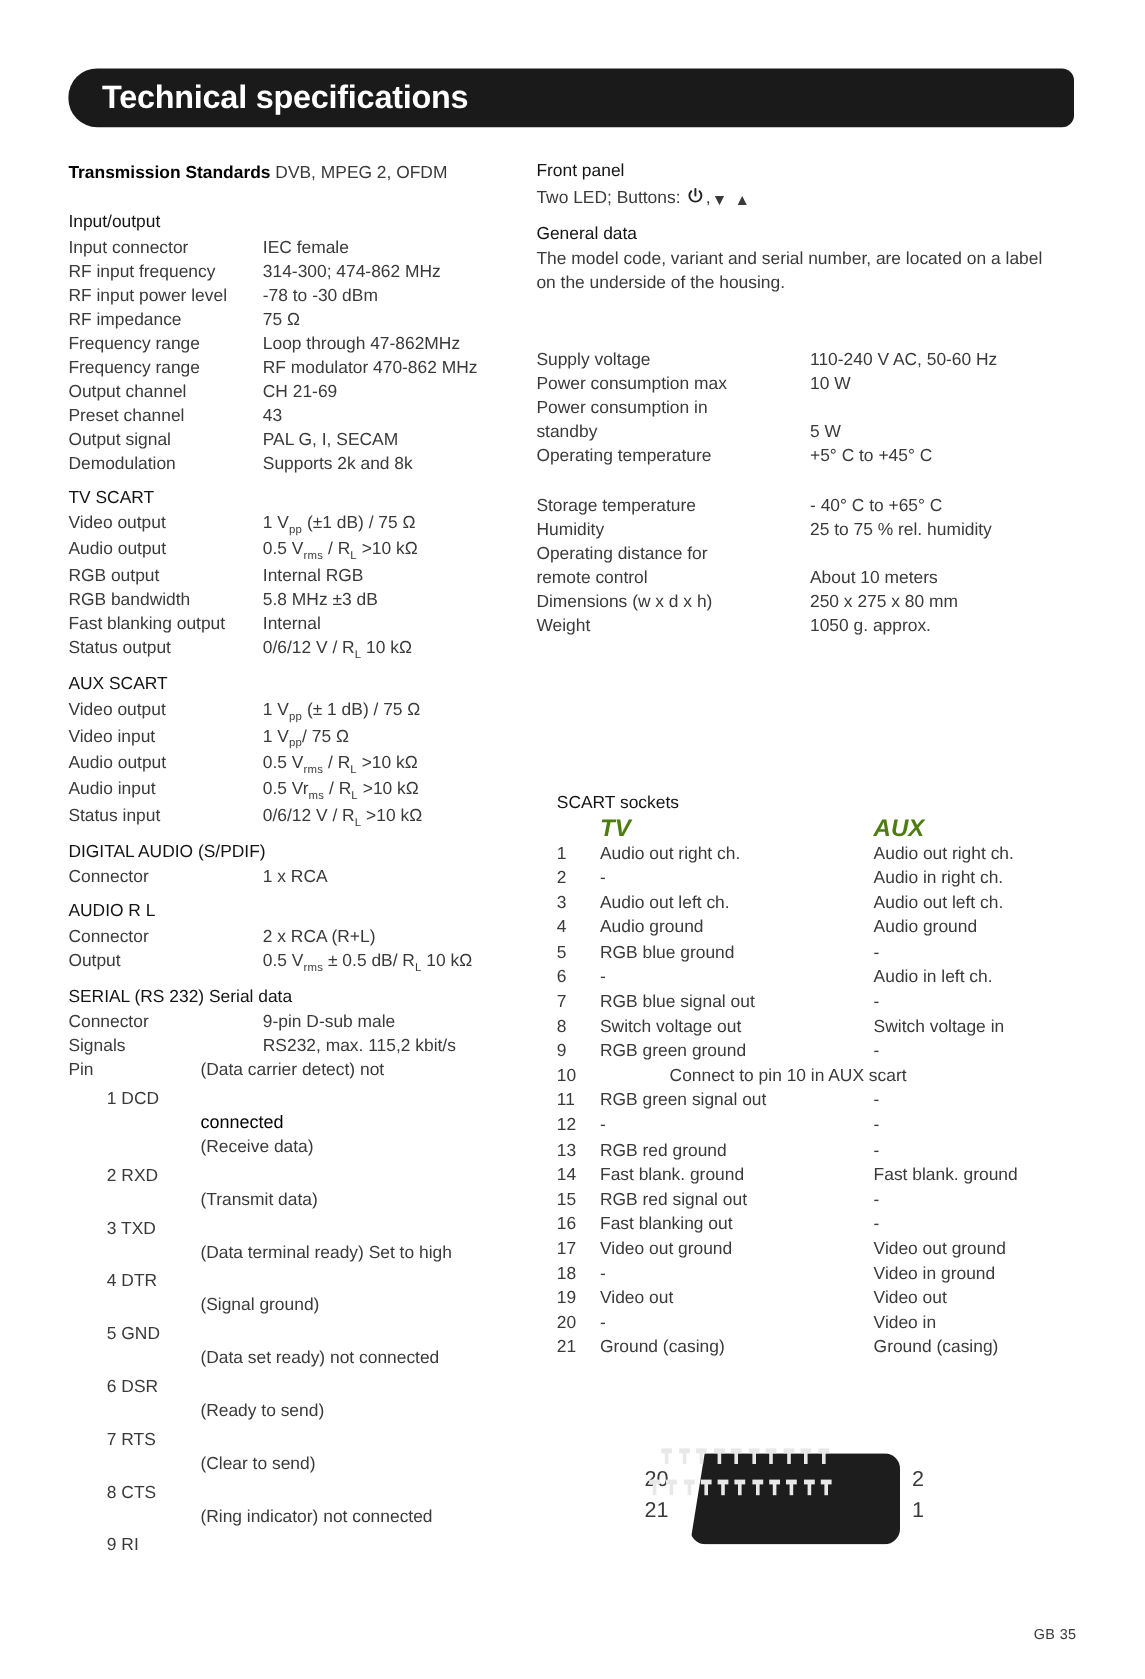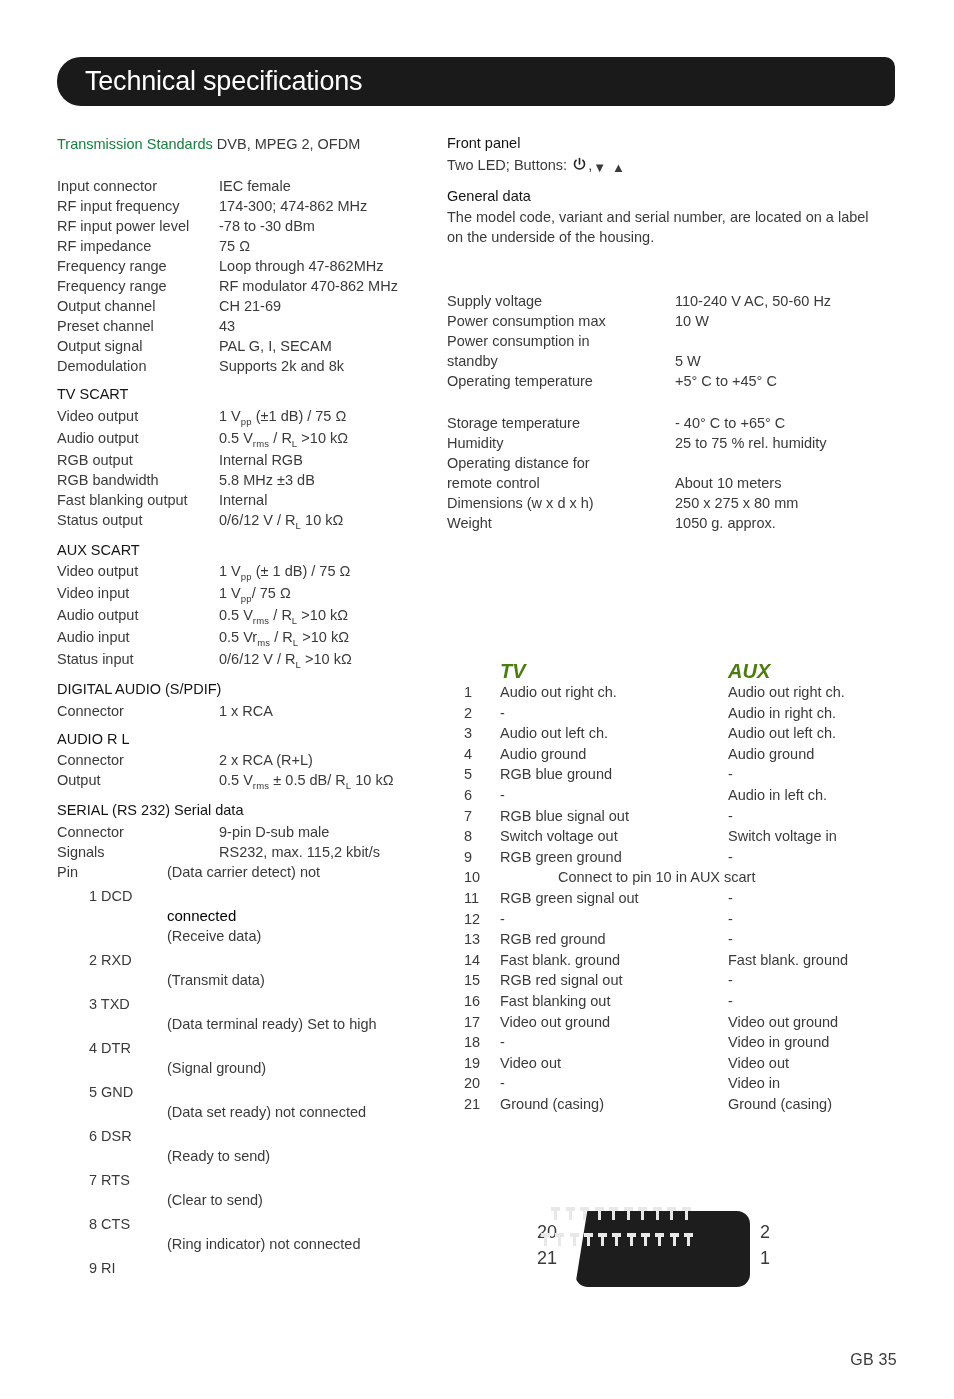--- a/index.html
+++ b/index.html
@@ -26,21 +26,21 @@
     background: #1a1a1a;
     border-radius: 24px 10px 10px 24px;
   }
   .header-title {
     position: absolute;
     left: 28px;
     top: 50%;
     transform: translateY(-52%);
     color: #ffffff;
     font-size: 27px;
-    font-weight: normal;
+    font-weight: bold;
     letter-spacing: -0.2px;
     white-space: nowrap;
   }
 
   
   .col-left {
     position: absolute;
     left: 57px;
     top: 134px;
     width: 390px;
@@ -64,21 +64,21 @@
   .para {
     font-size: 14.5px;
     line-height: 20px;
     color: #3a3a3a;
   }
   .lead-line {
     font-size: 14.5px;
     line-height: 20px;
     color: #3a3a3a;
   }
-  .lead-line b { color: #15803d; font-weight: normal; }
+  .lead-line b { color: #000000; font-weight: bold; }
 
   
   .spec-row {
     display: flex;
     font-size: 14.5px;
     line-height: 20px;
     color: #3a3a3a;
     white-space: nowrap;
   }
   .spec-row .lab { width: 162px; flex: 0 0 162px; }
@@ -201,21 +201,21 @@
     left: 3px; top: 3px;
     width: 3px; height: 10px;
     background: #e8e8e8;
   }
 
   
   .footer {
     position: absolute;
     right: 57px;
     bottom: 30px;
-    font-size: 16px;
+    font-size: 12px;
     color: #3a3a3a;
     letter-spacing: 0.3px;
   }
 
   .icon-inline {
     display: inline-block;
     vertical-align: -2px;
     margin: 0 1px;
   }
   .tri { font-size: 13px; }
@@ -231,28 +231,29 @@
 
   <div class="col-left">
 
     <div class="lead-line">
       <b>Transmission Standards</b>
       <span>DVB, MPEG 2, OFDM</span>
     </div>
 
     <div class="gap-lg"></div>
 
+    <div class="sec-head">Input/output</div>
     <div>
         <div class="spec-row">
           <div class="lab">Input connector</div>
           <div class="val">IEC female</div>
         </div>
         <div class="spec-row">
           <div class="lab">RF input frequency</div>
-          <div class="val">174-300; 474-862 MHz</div>
+          <div class="val">314-300; 474-862 MHz</div>
         </div>
         <div class="spec-row">
           <div class="lab">RF input power level</div>
           <div class="val">-78 to -30 dBm</div>
         </div>
         <div class="spec-row">
           <div class="lab">RF impedance</div>
           <div class="val">75 Ω</div>
         </div>
         <div class="spec-row">
@@ -493,20 +494,21 @@
         </div>
         <div class="spec-row wide">
           <div class="lab">Weight</div>
           <div class="val">1050 g. approx.</div>
         </div>
       </div>
 
     <div style="height:128px;"></div>
 
     <div class="scart-wrap" style="margin-left:17px;">
+      <div class="sec-head">SCART sockets</div>
       <div class="scart-head-row">
         <div class="n"></div>
         <div class="tv">TV</div>
         <div class="ax">AUX</div>
       </div>
       <div>
           <div class="scart-row">
             <div class="n">1</div>
             <div class="tv">Audio out  right ch.</div>
             <div class="ax">Audio out right ch.</div>

